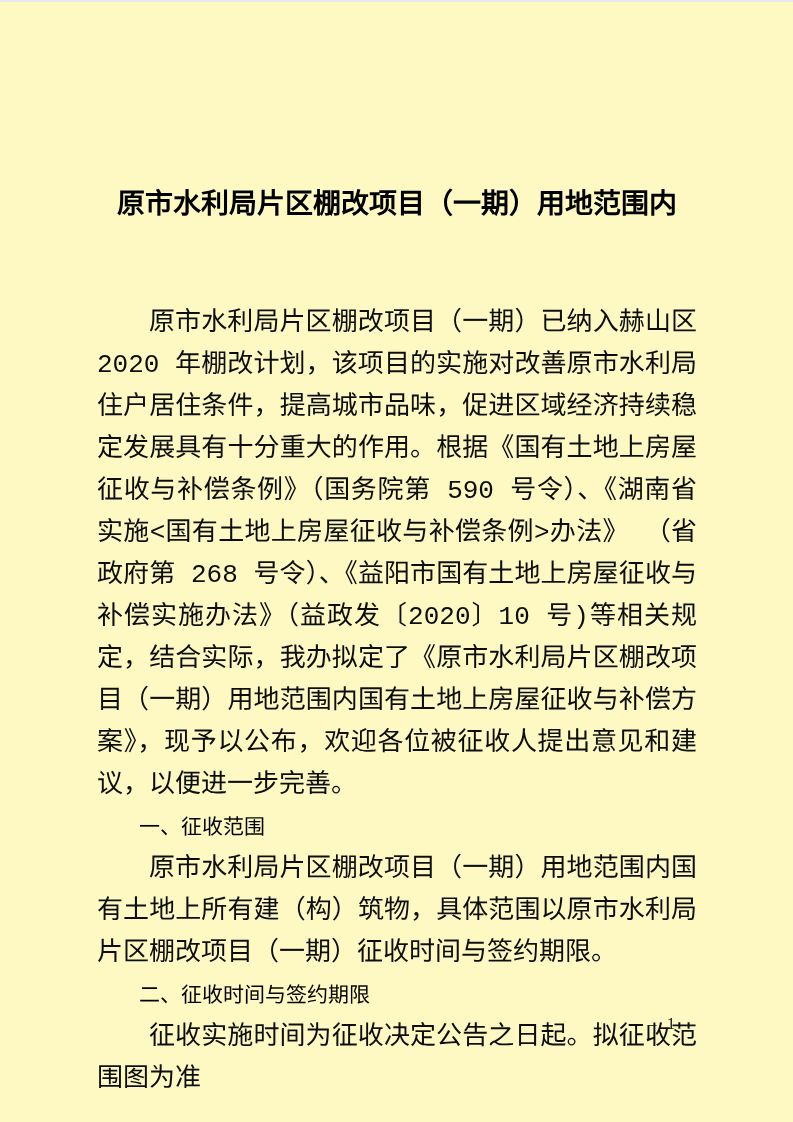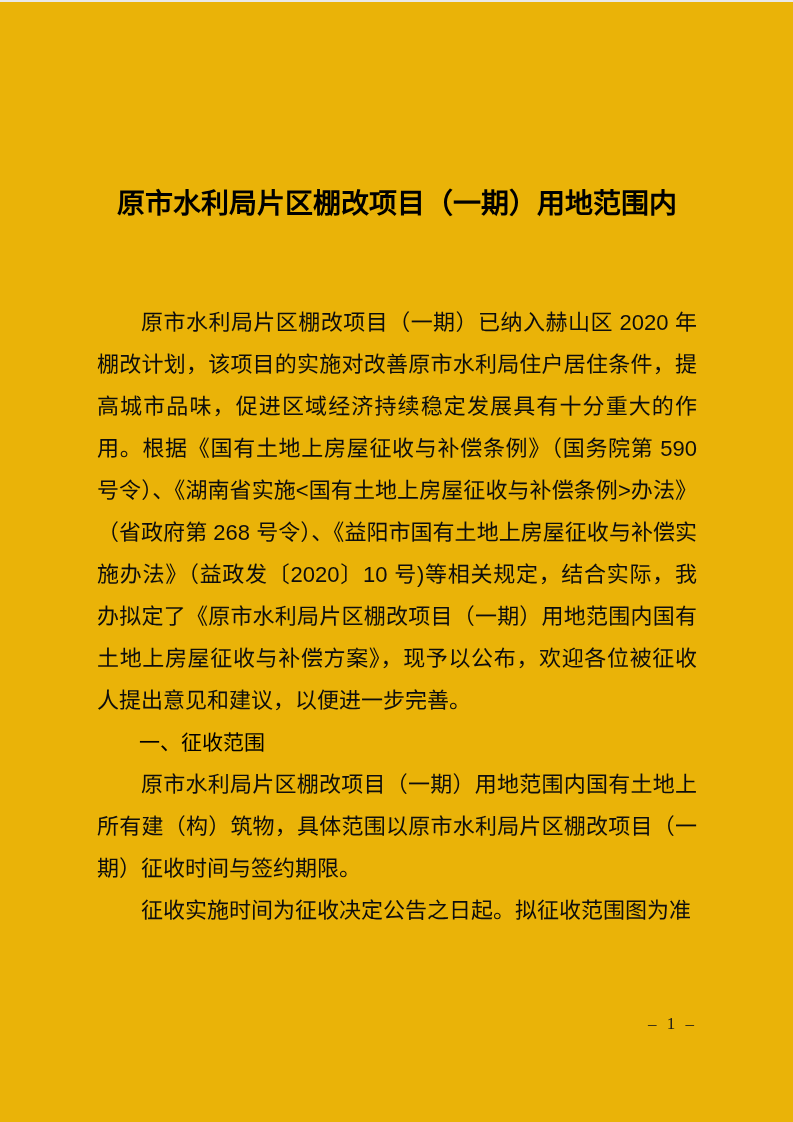--- a/index.html
+++ b/index.html
@@ -4,21 +4,21 @@
 <style>
   html, body {
     margin: 0;
     padding: 0;
     background: #ffffff;
   }
   .page {
     position: relative;
     width: 793px;
     height: 1122px;
-    background: #eab308;
+    background: #fef9c3;
     box-sizing: border-box;
     padding: 182px 96px 0 97px;
     border-top: 2px solid #e9e9e9;
     overflow: hidden;
     color: #000000;
   }
   .doc-title {
     margin: 0;
     font-family: "Liberation Sans", "DejaVu Sans", sans-serif;
     font-weight: 700;
@@ -26,22 +26,22 @@
     line-height: 40px;
     text-align: center;
     color: #000000;
   }
   .doc-title .title-line {
     display: block;
     white-space: nowrap;
   }
   .body-para {
     margin: 0;
-    font-family: Liberation Sans, sans-serif;
-    font-size: 22px;
+    font-family: Liberation Mono, monospace;
+    font-size: 26px;
     line-height: 42px;
     color: #0d0d0d;
     text-align: justify;
     text-justify: inter-ideograph;
     text-indent: 2em;
   }
   .intro-para {
     margin-top: 78px;
   }
   .section-heading {
@@ -72,18 +72,19 @@
   <h1 class="doc-title">
     <span class="title-line">原市水利局片区棚改项目（一期）用地范围内</span>
   </h1>
 
   <p class="body-para intro-para">原市水利局片区棚改项目（一期）已纳入赫山区 2020 年棚改计划，该项目的实施对改善原市水利局住户居住条件，提高城市品味，促进区域经济持续稳定发展具有十分重大的作用。根据《国有土地上房屋征收与补偿条例》（国务院第 590 号令）、《湖南省实施&lt;国有土地上房屋征收与补偿条例&gt;办法》 （省政府第 268 号令）、《益阳市国有土地上房屋征收与补偿实施办法》（益政发〔2020〕10 号)等相关规定，结合实际，我办拟定了《原市水利局片区棚改项目（一期）用地范围内国有土地上房屋征收与补偿方案》，现予以公布，欢迎各位被征收人提出意见和建议，以便进一步完善。</p>
 
   <h2 class="section-heading">一、征收范围</h2>
 
   <p class="body-para">原市水利局片区棚改项目（一期）用地范围内国有土地上所有建（构）筑物，具体范围以原市水利局片区棚改项目（一期）征收时间与签约期限。</p>
 
+  <h2 class="section-heading">二、征收时间与签约期限</h2>
 
   <p class="body-para">征收实施时间为征收决定公告之日起。拟征收范围图为准</p>
 
   <div class="page-number">– 1 –</div>
 
 </div>
 
 </body></html>

